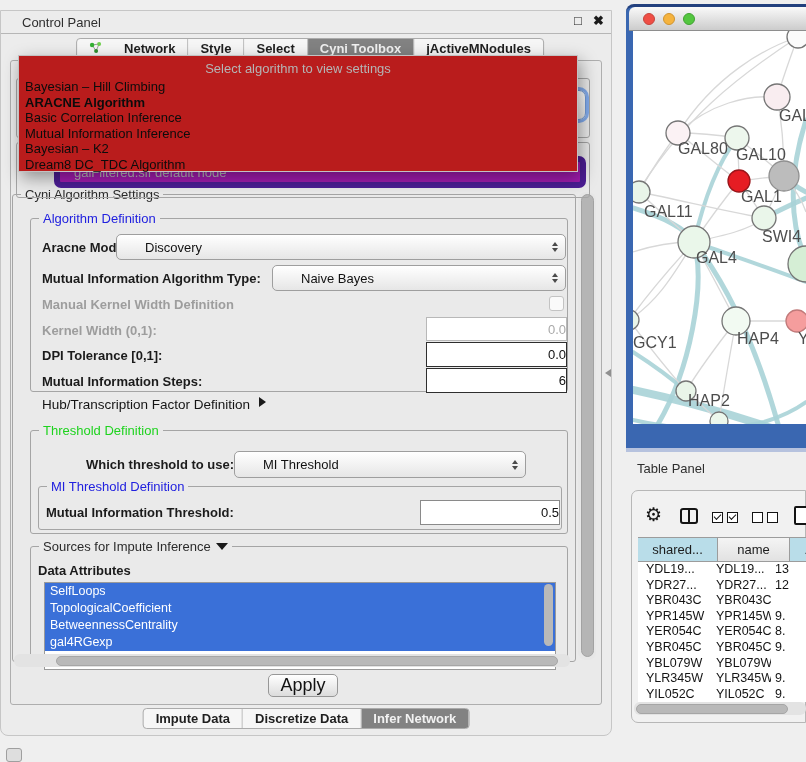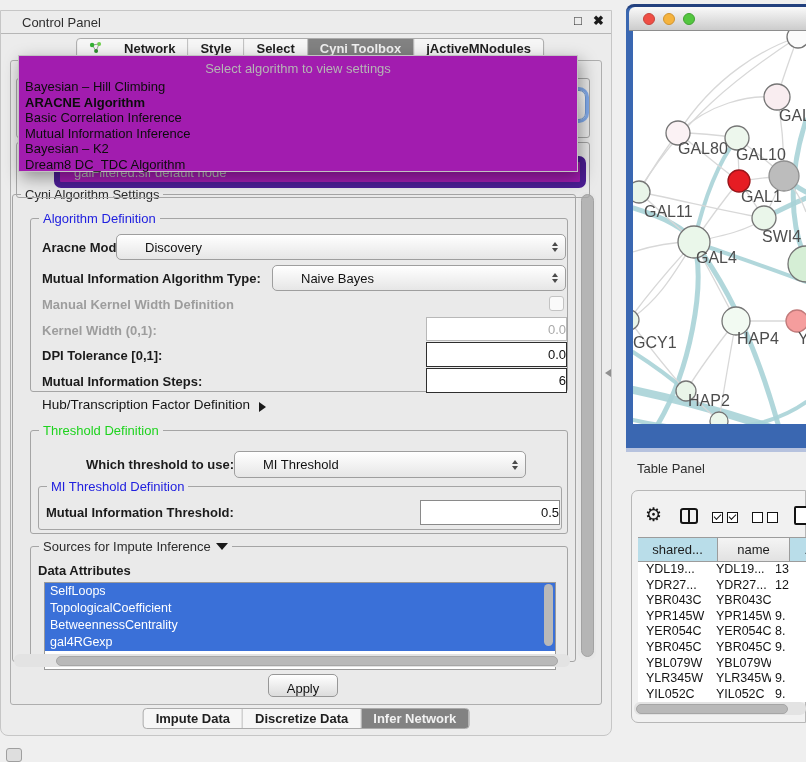--- a/index.html
+++ b/index.html
@@ -67,28 +67,28 @@
   .list-item{height:17px;line-height:17px;background:var(--selection-blue);color:#fff;
              font-size:12.5px;padding-left:5px}
   .vthumb{background:#b9b9b9;border-radius:5px}
 
   .vscroll{left:578px;top:192px;width:18px;height:468px;background:#e7e7e7;border-radius:8px}
   .vscroll-thumb{left:580.5px;top:194px;width:13px;height:463px;background:#b5b5b5;
                  border:1px solid #a2a2a2;border-radius:7px}
   .hscroll{background:#e3e3e3;border-radius:6px}
   .hthumb{background:#b9b9b9;border:1px solid #a6a6a6;border-radius:5px}
 
-  .popup{left:18px;top:55px;width:560px;height:117px;background:#a21caf;
+  .popup{left:18px;top:55px;width:560px;height:117px;background:#b91c1c;
          border:1px solid #c2c2c2;box-shadow:3px 6px 16px rgba(0,0,0,.38);z-index:50}
   .pop-header{text-align:center;font-size:13px;color:#b5b5b5;padding-top:5px;height:23px}
   .pop-item{font-size:13px;color:#0c0c0c;line-height:15.6px;padding-left:6px;white-space:nowrap}
   .pop-item.selected{font-weight:bold}
 
   .btn{background:linear-gradient(#ffffff,#dcdcdc);border:1px solid #979797;border-radius:5px;
-       font-size:13px;color:#111;display:flex;align-items:flex-end;justify-content:center}
+       font-size:18px;color:#111;display:flex;align-items:flex-end;justify-content:center}
 
   
   .net-win{left:626px;top:4px;width:180px;height:448px;background:var(--win-blue);
            border-top:3px solid #22407e;border-radius:8px 0 0 0}
   .net-titlebar{left:629px;top:7px;width:177px;height:24px;border-radius:6px 0 0 0;
                 background:linear-gradient(#f9f9f9,#cccccc);border-bottom:1px solid #8e8e8e}
   .light{top:13px;width:12px;height:12px;border-radius:50%}
   .net-canvas{left:633px;top:31px;width:173px;height:393px;background:#fff}
   .net-strip{left:626px;top:448px;width:180px;height:4px;background:#b6c2de}
 
@@ -218,21 +218,21 @@
   <span class="abs flabel" style="left:42px;top:348px">DPI Tolerance [0,1]:</span>
   <div class="abs tfield strong" style="left:426px;top:342px;width:141px;height:25px">
     <span>0.0</span>
   </div>
 
   <span class="abs flabel" style="left:42px;top:374px">Mutual Information Steps:</span>
   <div class="abs tfield strong" style="left:426px;top:368px;width:141px;height:25px">
     <span>6</span>
   </div>
 
-  <div class="abs" style="left:42px;top:397px;font-size:13.5px;color:#141414;display:flex;align-items:flex-end;gap:9px">
+  <div class="abs" style="left:42px;top:397px;font-size:13.5px;color:#141414;display:flex;align-items:flex-start;gap:9px">
     <span>Hub/Transcription Factor Definition</span>
     <i class="tri-right"></i>
   </div>
 
   <div class="abs group" style="left:30px;top:430px;width:538px;height:104px">
     <span class="gtitle t-green">Threshold Definition</span>
   </div>
   <span class="abs flabel" style="left:86px;top:457px">Which threshold to use:</span>
   <div class="abs group" style="left:38px;top:486px;width:524px;height:44px">
     <span class="gtitle t-blue">MI Threshold Definition</span>

